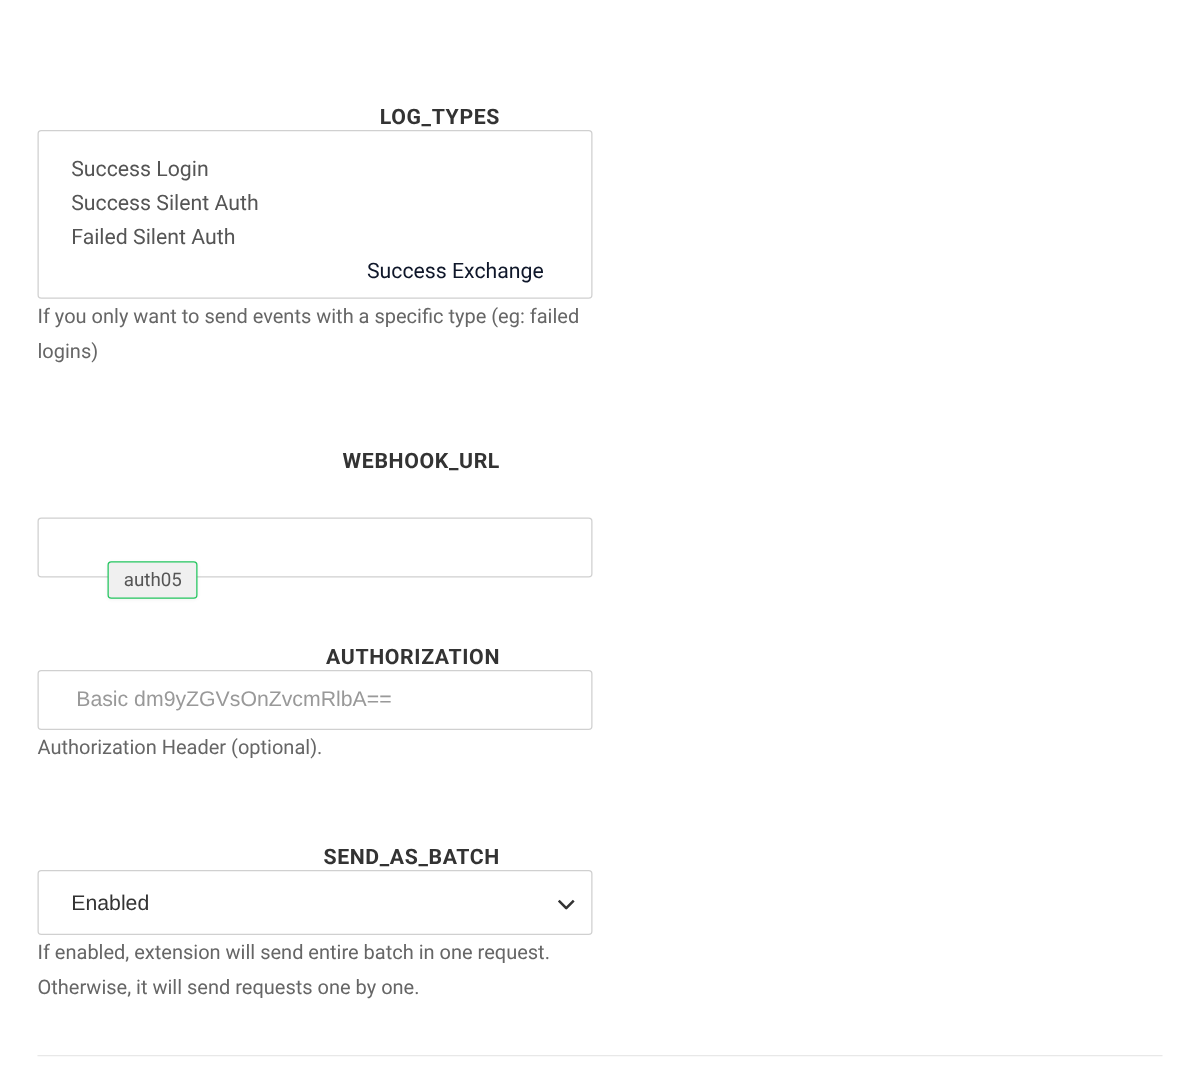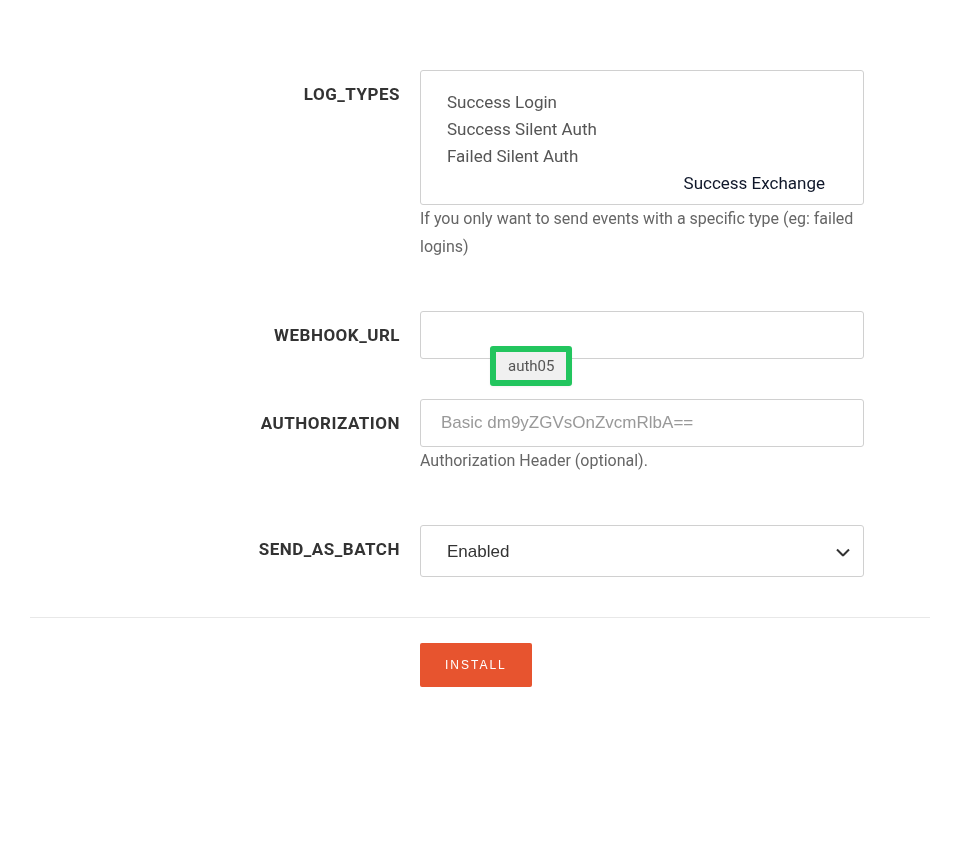--- a/index.html
+++ b/index.html
@@ -14,20 +14,21 @@
       height: 862px;
       position: relative;
     }
     .form-container {
       padding: 70px 30px 0 30px;
     }
     .form-row {
       display: flex;
       margin-bottom: 50px;
       align-items: flex-start;
+      flex-direction: column;
     }
     .label-col {
       width: 390px;
       text-align: right;
       padding-right: 20px;
       padding-top: 14px;
     }
     .label-text {
       font-weight: 700;
       font-size: 17px;
@@ -58,21 +59,21 @@
     .description {
       font-size: 16px;
       color: #666;
       line-height: 28px;
     }
     .text-input {
       border: 1px solid #d0d0d0;
       border-radius: 3px;
       width: 100%;
       height: 48px;
-      padding: 0 20px;
+      padding: 0 30px;
       font-size: 17px;
       color: #333;
       outline: none;
     }
     .text-input::placeholder {
       color: #999;
     }
     .select-wrapper {
       position: relative;
       width: 100%;
@@ -95,23 +96,23 @@
     .select-chevron {
       position: absolute;
       right: 14px;
       top: 50%;
       transform: translateY(-50%);
       pointer-events: none;
     }
     .autocomplete-chip {
       position: absolute;
       top: 35px;
-      left: 70px;
+      left: 56px;
       background: #f0f0f0;
-      border: 6px solid #22c55e;
+      border: 1px solid #22c55e;
       border-radius: 3px;
       padding: 5px 12px;
       font-size: 15px;
       color: #555;
       box-shadow: 0 1px 3px rgba(0,0,0,0.05);
       z-index: 10;
     }
     .divider {
       border: none;
       border-top: 1px solid #e8e8e8;
@@ -126,20 +127,21 @@
       border: none;
       padding: 15px 25px;
       font-size: 12px;
       font-weight: 500;
       letter-spacing: 2px;
       cursor: pointer;
       border-radius: 2px;
     }
     .row-webhook {
       margin-bottom: 40px;
+      gap: 35px;
     }
     .row-webhook .label-col {
       padding-top: 14px;
     }
     .row-authorization {
       margin-bottom: 50px;
     }
     .row-batch {
       margin-bottom: 40px;
     }
@@ -192,20 +194,21 @@
       <div class="select-wrapper">
         <select class="select-input">
           <option>Enabled</option>
         </select>
         <span class="select-chevron">
           <svg width="14" height="8" viewBox="0 0 14 8">
               <path d="M1 1 L7 7 L13 1" stroke="#333" stroke-width="2" fill="none"></path>
             </svg>
         </span>
       </div>
+      <div class="description">If enabled, extension will send entire batch in one request. Otherwise, it will send requests one by one.</div>
     </div>
   </div>
 
 </div>
 
 <hr class="divider">
 
 <div class="footer">
   <button class="install-btn">INSTALL</button>
 </div>

